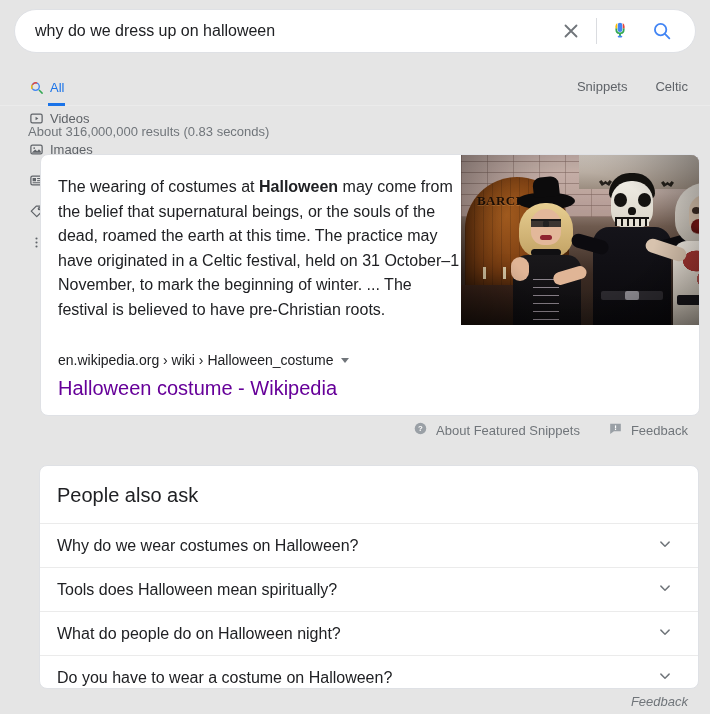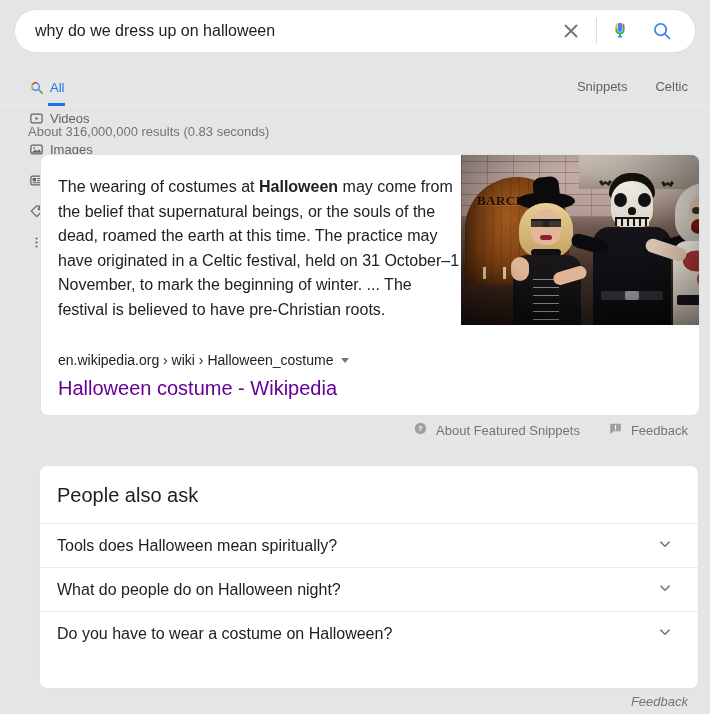--- a/index.html
+++ b/index.html
@@ -461,20 +461,28 @@
         </svg>
       </span>
       <span>Feedback</span>
     </div>
   </div>
 
   <div class="card paa-card">
     <div class="paa-title">People also ask</div>
     <div class="paa-list">
 
+      <div class="paa-item">
+        <span class="paa-q">Why do we wear costumes on Halloween?</span>
+        <span class="paa-chev">
+          <svg width="18" height="18" viewBox="0 0 24 24">
+            <path d="M6.5 9.5 L12 15 L17.5 9.5" fill="none" stroke="#70757a" stroke-width="1.9" stroke-linecap="round" stroke-linejoin="round"></path>
+          </svg>
+        </span>
+      </div>
 
       <div class="paa-item">
         <span class="paa-q">Tools does Halloween mean spiritually?</span>
         <span class="paa-chev">
           <svg width="18" height="18" viewBox="0 0 24 24">
             <path d="M6.5 9.5 L12 15 L17.5 9.5" fill="none" stroke="#70757a" stroke-width="1.9" stroke-linecap="round" stroke-linejoin="round"></path>
           </svg>
         </span>
       </div>
 

